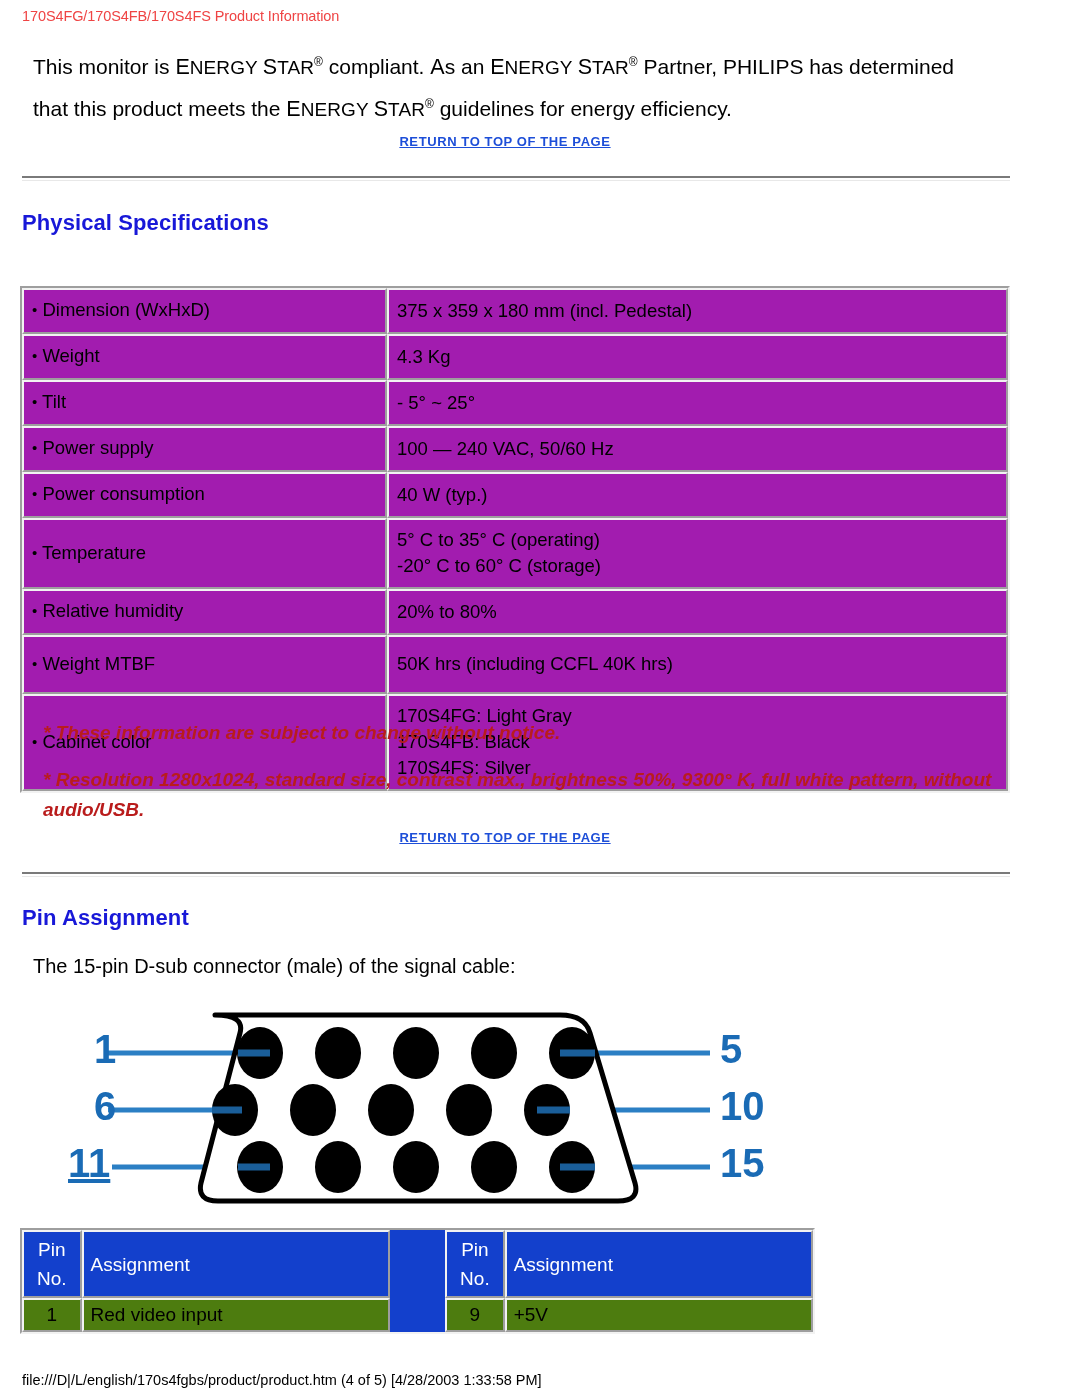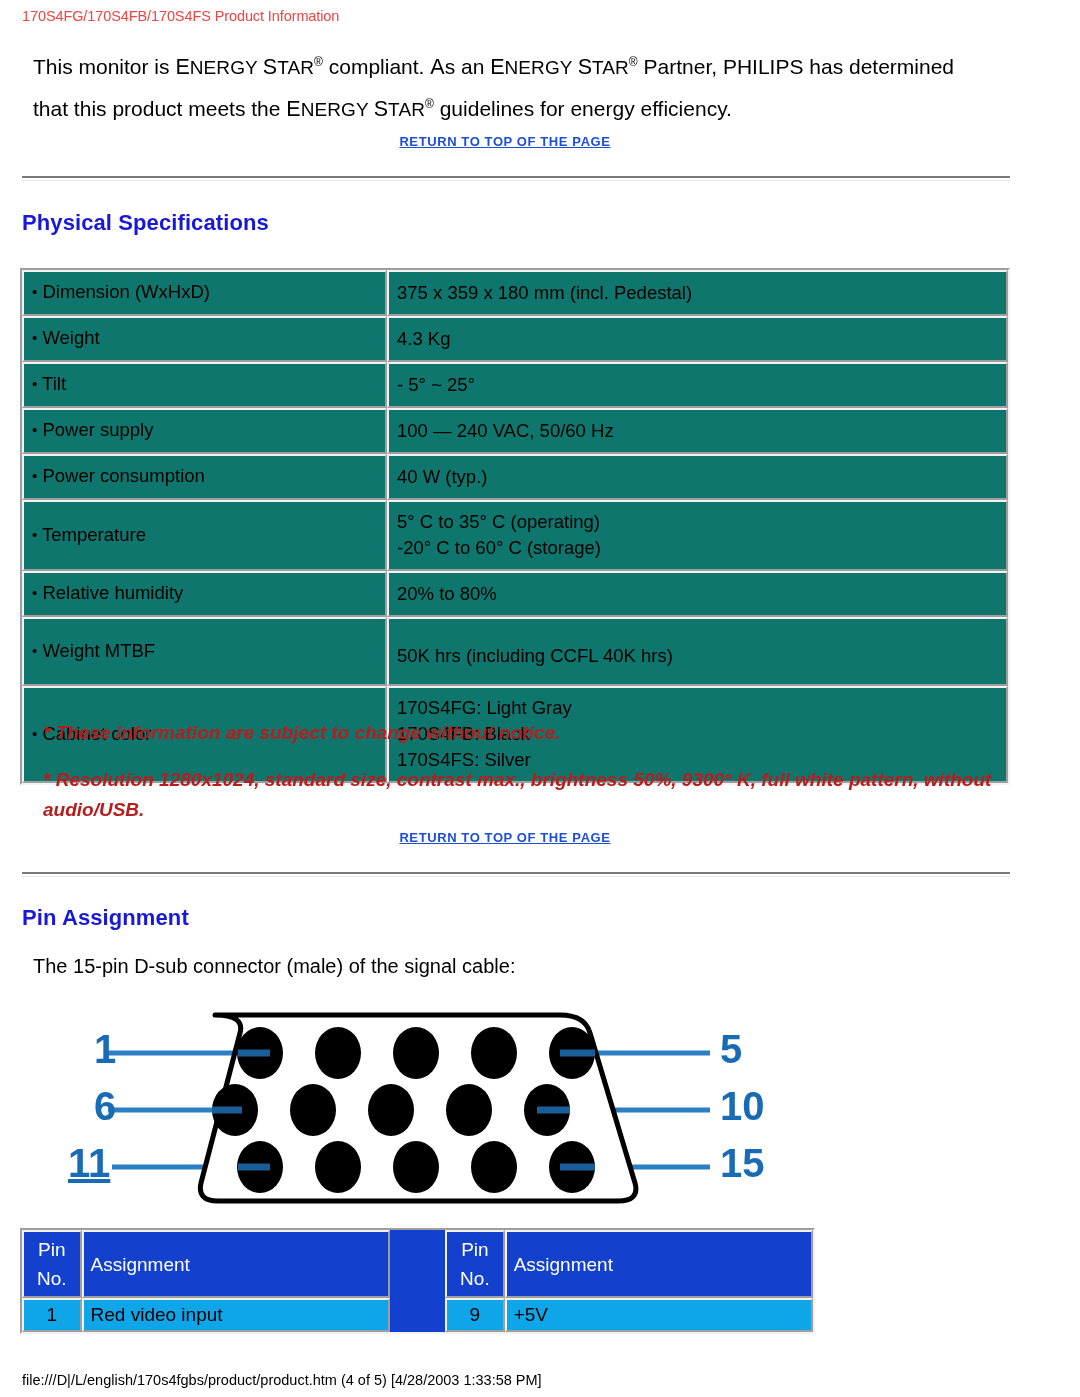--- a/index.html
+++ b/index.html
@@ -74,27 +74,27 @@
     font-size: 22px;
     font-weight: bold;
     color: #1818d8;
     letter-spacing: 0.1px;
   }
 
   
   table.spec {
     position: absolute;
     left: 20px;
-    top: 268px;
+    top: 286px;
     width: 990px;
     border-collapse: separate;
     border-spacing: 0;
     border: 2px solid;
     border-color: #9e9e9e #f2f2f2 #f2f2f2 #9e9e9e;
-    background: #0f766e;
+    background: #a21caf;
     font-size: 18.5px;
   }
   table.spec td {
     border: 2px solid;
     border-color: #f2f2f2 #9e9e9e #9e9e9e #f2f2f2;
     padding: 7px 8px 8px 8px;
     vertical-align: middle;
     line-height: 26px;
   }
   table.spec td.label { width: 345px; }
@@ -134,21 +134,21 @@
   .pintable {
     position: absolute;
     left: 20px;
     top: 1228px;
     width: 795px;
     border-collapse: separate;
     border-spacing: 0;
     border: 2px solid;
     border-color: #9e9e9e #f2f2f2 #f2f2f2 #9e9e9e;
     font-size: 19px;
-    background: #0ea5e9;
+    background: #4d7c0f;
   }
   .pintable td {
     border: 2px solid;
     border-color: #f2f2f2 #9e9e9e #9e9e9e #f2f2f2;
     padding: 4px 7px;
     vertical-align: middle;
   }
   .pintable td.hd {
     background: #1340cc;
     color: #ffffff;
@@ -226,21 +226,21 @@
 -20° C to 60° C (storage)</td>
     </tr>
     <tr>
       <td class="label"><span class="bullet">•</span>
         <span>Relative humidity</span></td>
       <td class="value">20% to 80%</td>
     </tr>
     <tr>
       <td class="label"><span class="bullet">•</span>
         <span>Weight MTBF</span></td>
-      <td class="value" style="padding-top:24px;padding-bottom:15px;">50K hrs (including CCFL 40K hrs)</td>
+      <td class="value" style="padding-top:14px;padding-bottom:15px;">50K hrs (including CCFL 40K hrs)</td>
     </tr>
     <tr>
       <td class="label"><span class="bullet">•</span>
         <span>Cabinet color</span></td>
       <td class="value multiline" style="white-space:pre-line;">170S4FG: Light Gray
 170S4FB: Black
 170S4FS: Silver</td>
     </tr>
   </tbody>
 </table>

